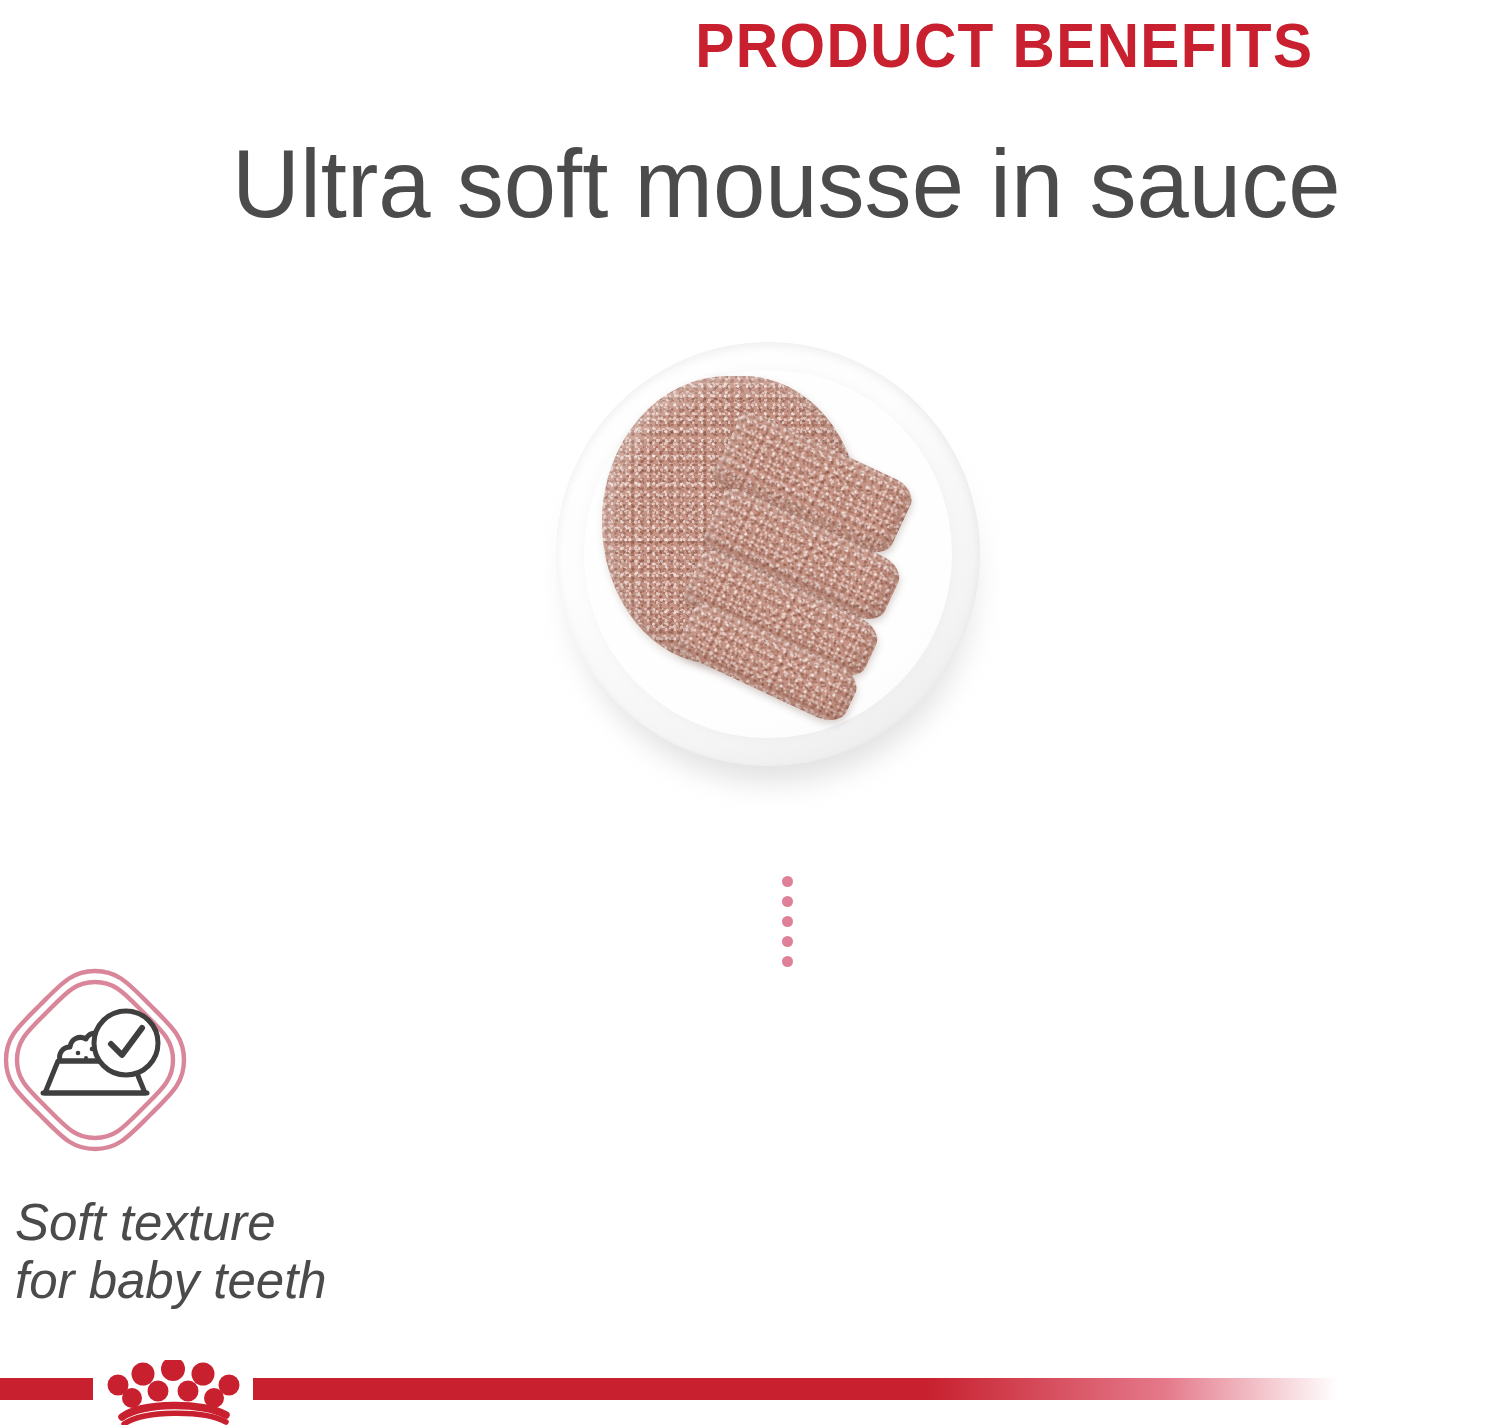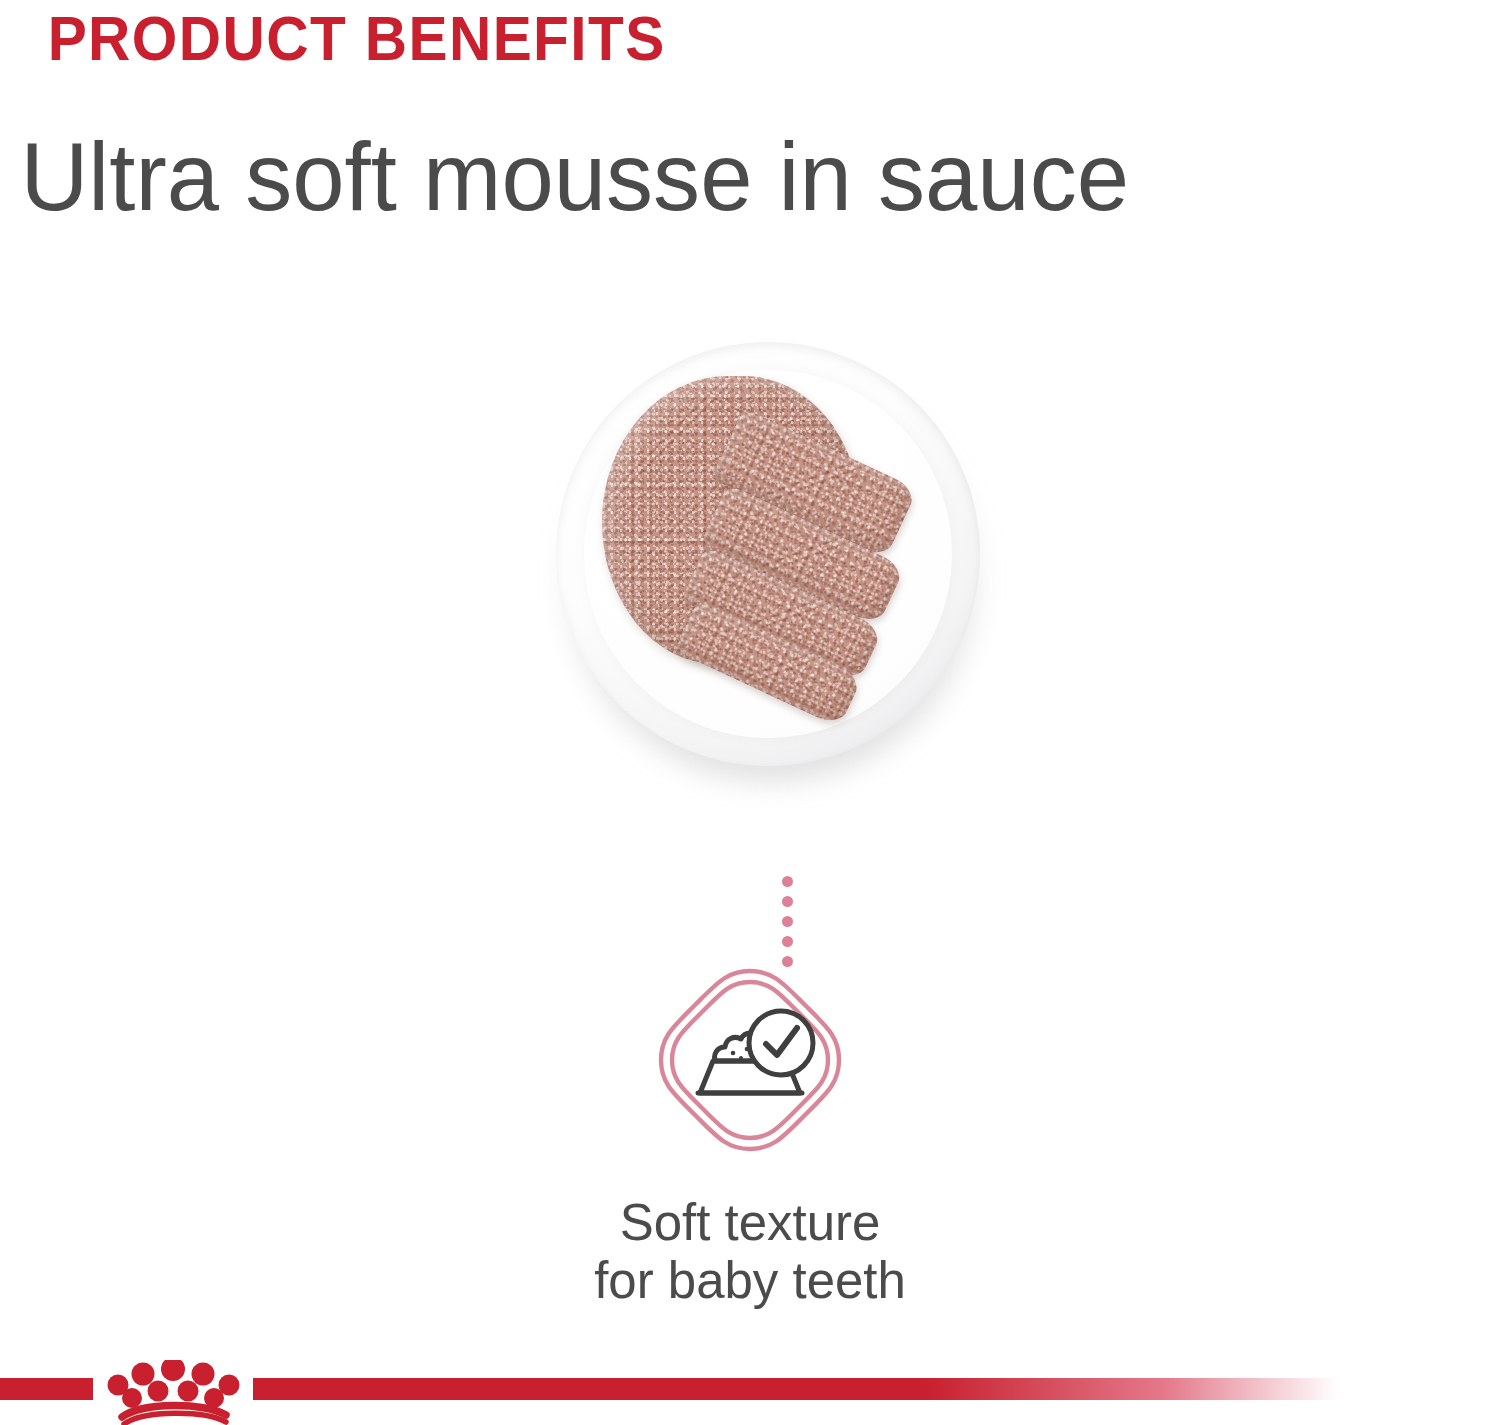--- a/index.html
+++ b/index.html
@@ -3,21 +3,21 @@
 <meta charset="utf-8">
 <style>
   html,body{margin:0;padding:0;background:#ffffff;}
   body{
     width:1500px;height:1425px;position:relative;overflow:hidden;
     font-family:"Liberation Sans","DejaVu Sans",sans-serif;
     background:#ffffff;
   }
 
   
-  .title-block{position:absolute;left:0;top:1px;width:1361px;text-align:left;}
+  .title-block{position:absolute;left:0;top:8px;width:1361px;text-align:right;}
 
   .product-benefits{
     margin:0;padding:0;
     font-family:"Liberation Sans Narrow","Liberation Sans",sans-serif;
     font-weight:bold;
     font-size:63px;
     letter-spacing:1.5px;
     color:#c8202e;
     line-height:1;
     padding-top:6px;
@@ -106,21 +106,21 @@
   .sauce2{left:186px;top:232px;width:66px;height:8px;transform:rotate(25deg);}
 
   
   .dots{position:absolute;left:779px;top:876px;width:16px;height:92px;}
   .dots i{
     display:block;width:11px;height:11px;border-radius:50%;
     background:#dd8098;margin:0 auto 9px auto;
   }
 
   
-  .benefit{position:absolute;left:0;top:965px;width:1500px;text-align:center;}
+  .benefit{position:absolute;left:0;top:965px;width:1500px;text-align:left;font-style:italic;}
   .icon-badge{display:inline-block;width:190px;height:190px;}
   .benefit-caption{
     margin:0;padding-top:34px;
     font-family:"Liberation Sans Narrow","Liberation Sans",sans-serif;
     font-size:52px;line-height:1.12;color:#4b4b4b;font-weight:normal;
     transform:scaleX(0.98);
   }
 
   
   .footer{position:absolute;left:0;top:1360px;width:1500px;height:65px;}

